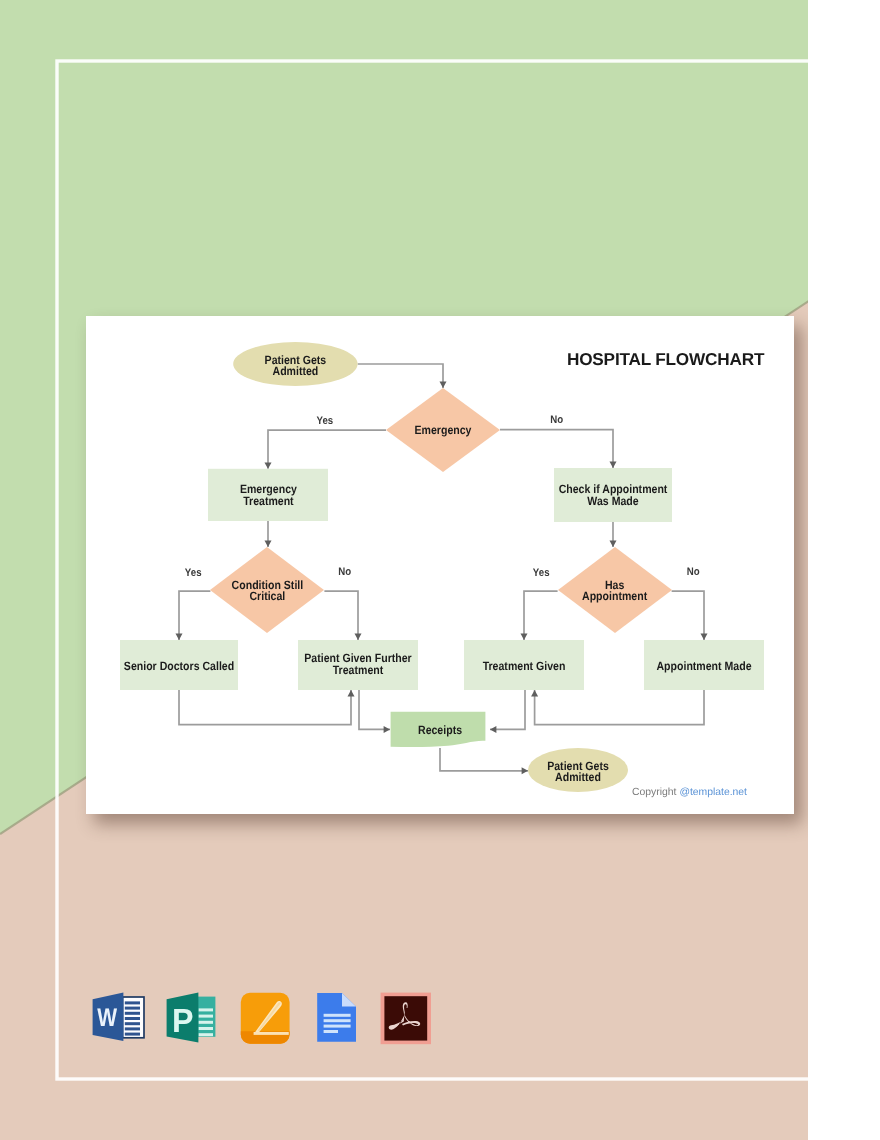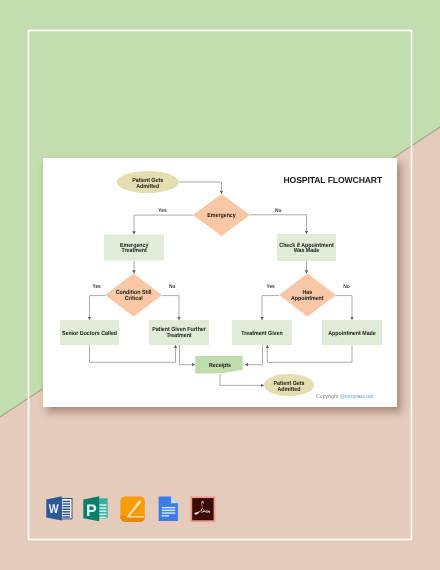--- a/index.html
+++ b/index.html
@@ -1,18 +1,18 @@
 <!DOCTYPE html>
 <html><head>
 <meta charset="utf-8">
 <style>
   html,body{margin:0;padding:0;background:#fff;}
   *{-webkit-font-smoothing:antialiased;text-rendering:geometricPrecision;}
   body{width:440px;height:570px;overflow:hidden;font-family:"Liberation Sans",sans-serif;}
-  #stage{position:relative;width:440px;height:570px;overflow:hidden;background:#0369a1;}
+  #stage{position:relative;width:404px;height:570px;overflow:hidden;background:#0369a1;}
   .layer{position:absolute;left:0;top:0;width:440px;height:570px;}
   .card{position:absolute;left:43px;top:158px;width:354px;height:249px;background:#fff;box-shadow:4px 5px 8px rgba(72,44,32,0.42);}
   .fcsvg{position:absolute;left:43px;top:158px;}
   .dock{position:absolute;left:0;top:0;width:440px;height:570px;}
   .ic{position:absolute;overflow:visible;}
   .wglyph{font-family:"Liberation Sans",sans-serif;font-weight:bold;font-size:12.8px;fill:#eaf2fb;text-anchor:middle;}
   .pglyph{font-family:"Liberation Sans",sans-serif;font-weight:bold;font-size:16.8px;fill:#dcf7f0;text-anchor:middle;}
   .nodetext{font-family:"Liberation Sans",sans-serif;font-weight:bold;fill:#1b1b1b;text-anchor:middle;font-size:6px;}
   .elabel{font-family:"Liberation Sans",sans-serif;font-weight:bold;fill:#3a3a3a;text-anchor:middle;font-size:5.5px;}
   .title{font-family:"Liberation Sans",sans-serif;font-weight:bold;fill:#1a1a1a;font-size:8.6px;letter-spacing:-0.1px;text-anchor:middle;}

